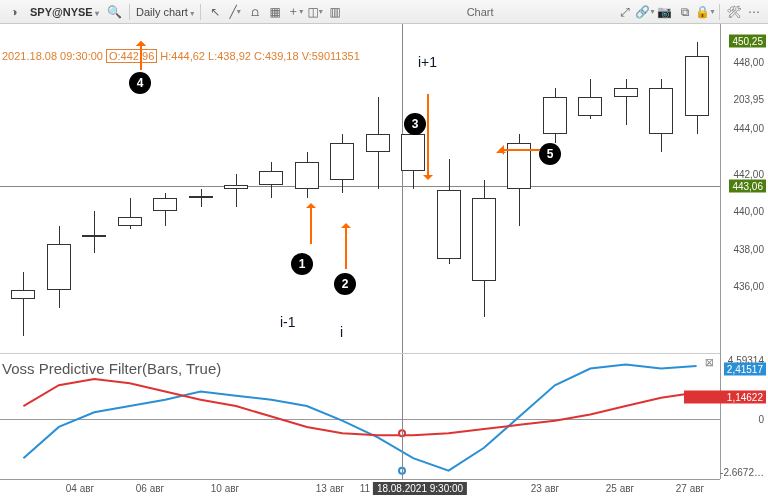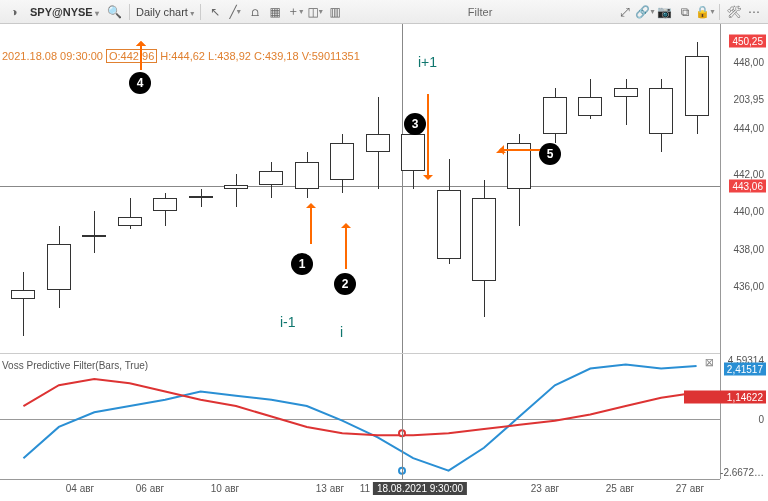--- a/index.html
+++ b/index.html
@@ -14,41 +14,41 @@
   
   .ohlc-bar { position:absolute; top:27px; left:2px; font-size:11px; color:#e08030; z-index:5;margin-top:23px; }
   .ohlc-bar .boxed { border:1px solid #e08030; padding:0 2px; }
   
   .chart-area { position:absolute; top:24px; left:0; right:48px; bottom:22px; }
   .price-pane { position:absolute; top:0; left:0; right:0; height:330px; border-bottom:1px solid #ccc; }
   .indic-pane { position:absolute; top:330px; left:0; right:0; bottom:0; }
   
   .yaxis { position:absolute; top:24px; right:0; width:48px; bottom:22px; border-left:1px solid #999; background:#fff; }
   .ylabel { position:absolute; right:4px; font-size:10px; color:#555; transform:translateY(-50%); }
-  .ylabel-box { position:absolute; right:2px; font-size:10px; color:#fff; background:#ef4444; padding:1px 3px; transform:translateY(-50%); }
+  .ylabel-box { position:absolute; right:2px; font-size:10px; color:#fff; background:#4d7c0f; padding:1px 3px; transform:translateY(-50%); }
   .ylabel-box.blue { background:#2a8fd4; }
   .ylabel-box.red { background:#d33;padding-left:43px; }
   
   .xaxis { position:absolute; bottom:0; left:0; right:48px; height:22px; border-top:1px solid #999; background:#fff; font-size:10px; color:#555; }
   .xtick { position:absolute; top:3px; transform:translateX(-50%); }
   .xtick-box { position:absolute; top:2px; background:#444; color:#fff; padding:1px 4px; transform:translateX(-50%); font-size:10px; }
   
   .crosshair-v { position:absolute; top:0; bottom:0; width:0; border-left:1px solid #888; }
   .crosshair-h { position:absolute; left:0; right:0; height:0; border-top:1px solid #888; }
   
   .candle-body { position:absolute; border:1px solid #333; background:#fff; }
   .candle-wick { position:absolute; width:0; border-left:1px solid #333; }
   
   .ann-arrow { position:absolute; width:2px; background:#ff6a00; }
   .ann-arrow::before { content:""; position:absolute; top:-6px; left:-4px; border:5px solid transparent; border-bottom-color:#ff6a00; }
   .ann-arrow.down::before { top:auto; bottom:-6px; border-bottom-color:transparent; border-top-color:#ff6a00; }
   .ann-num { position:absolute; width:22px; height:22px; border-radius:11px; background:#000; color:#fff; font-size:12px; font-weight:bold; display:flex; align-items:center; justify-content:center; }
-  .ann-text { position:absolute; font-size:14px; color:#0f766e; }
+  .ann-text { position:absolute; font-size:14px; color:#0f172a; }
   
-  .indic-label { position:absolute; top:6px; left:2px; font-size:10px; color:#555; }
+  .indic-label { position:absolute; top:6px; left:2px; font-size:15px; color:#555; }
   .indic-zero { position:absolute; left:0; right:0; height:0; border-top:1px solid #999; }
   
   svg.lines { position:absolute; top:0; left:0; width:100%; height:100%; overflow:visible; }
   .close-x { position:absolute; font-size:11px; color:#888; cursor:pointer; }
 </style>
 </head>
 <body>
 
 <div class="toolbar">
   <span class="icon">◑</span>
@@ -57,21 +57,21 @@
   <span class="sep"></span>
   <span class="dd">Daily chart</span>
   <span class="sep"></span>
   <span class="icon">↖</span>
   <span class="icon dd">╱</span>
   <span class="icon">⩍</span>
   <span class="icon">▦</span>
   <span class="icon dd">＋</span>
   <span class="icon dd">◫</span>
   <span class="icon">▥</span>
-  <span class="center">Filter</span>
+  <span class="center">Chart</span>
   <span class="icon">⤢</span>
   <span class="icon dd">🔗</span>
   <span class="icon">📷</span>
   <span class="icon">⧉</span>
   <span class="icon dd">🔒</span>
   <span class="sep"></span>
   <span class="icon">🛠</span>
   <span class="icon">⋯</span>
 </div>
 

